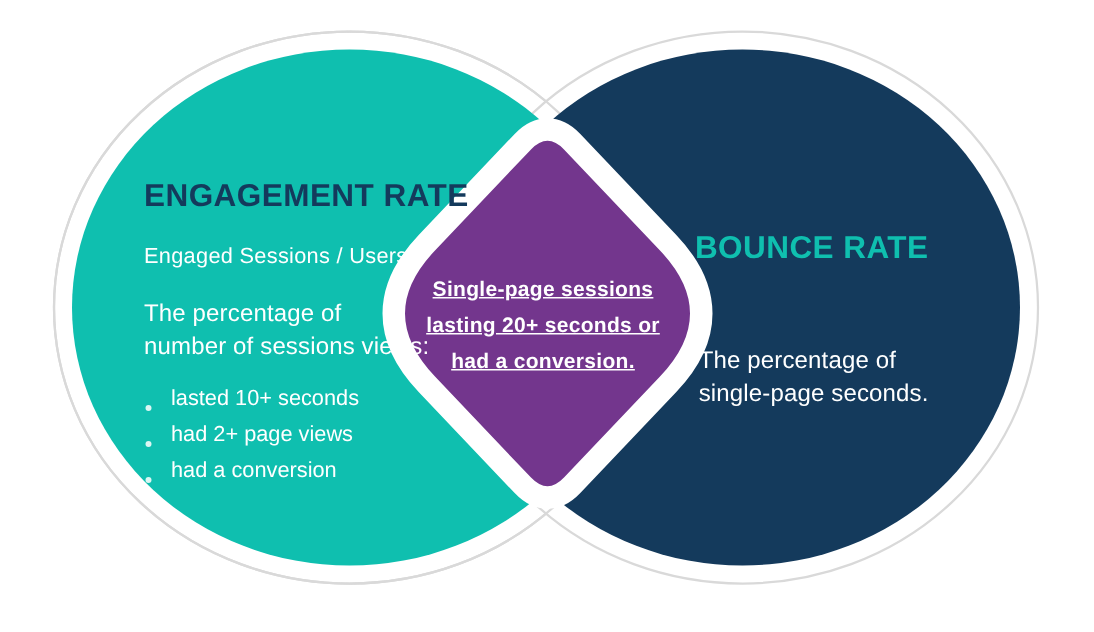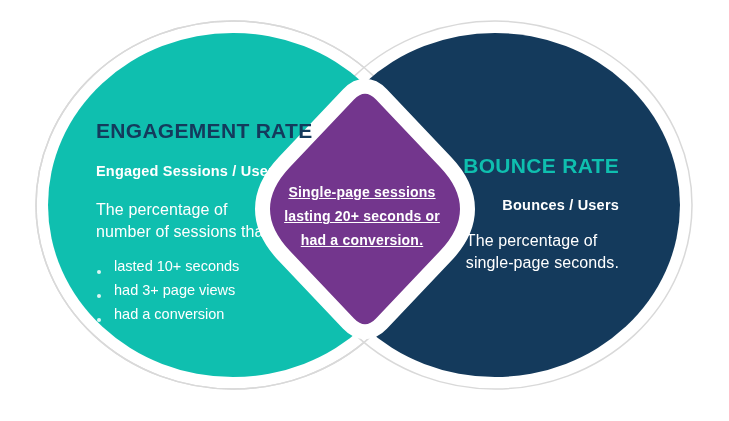--- a/index.html
+++ b/index.html
@@ -13,21 +13,21 @@
   .fill-teal{fill:var(--teal);}
   .fill-navy{fill:var(--navy);}
   .diamond{
     fill:var(--purple);
     stroke:#fff;stroke-width:30;stroke-linejoin:round;paint-order:stroke;
   }
   .txt{position:absolute;color:#fff;}
   .section-title{font-size:21px;font-weight:bold;letter-spacing:.3px;line-height:22px;}
   .title-left{color:var(--navy);}
   .title-right{color:var(--teal);}
-  .formula{font-size:14.5px;font-weight:bold;letter-spacing:.2px;}
+  .formula{font-size:14.5px;font-weight:normal;letter-spacing:.2px;}
   .desc{font-size:16px;line-height:22px;letter-spacing:.1px;}
   .left-block{left:96px;}
   .right-block{right:96px;}
   .bullets{left:97px;top:250px;}
   .bullet-row{display:flex;align-items:flex-end;height:24px;font-size:14.5px;}
   .dot{width:4px;height:4px;border-radius:50%;background:rgba(255,255,255,.85);
        margin-right:13px;flex:none;}
   .center-block{
     left:232px;top:180px;width:260px;text-align:center;
     font-size:14px;font-weight:bold;line-height:24px;letter-spacing:.2px;text-decoration:underline;
@@ -46,46 +46,45 @@
     <ellipse class="fill-navy" cx="495" cy="205" rx="185" ry="172"></ellipse>
     <path class="diamond" d="M354,99.6 Q365,88 376,99.6 L440,167 Q480,209 440,251 L376,318.4 Q365,330 354,318.4 L290,251 Q250,209 290,167 Z"></path>
   </svg>
 
   <div class="txt left-block section-title title-left" style="top:120px;">ENGAGEMENT RATE</div>
 
   <div class="txt left-block formula" style="top:163px;">Engaged Sessions / Users</div>
 
   <div class="txt left-block desc" style="top:199px;">
     <div>The percentage of</div>
-    <div>number of sessions that:</div>
+    <div>number of sessions views:</div>
   </div>
 
   <div class="txt bullets">
     <div class="bullet-row">
       <span class="dot"></span>
       <span>lasted 10+ seconds</span>
     </div>
     <div class="bullet-row">
       <span class="dot"></span>
-      <span>had 3+ page views</span>
+      <span>had 2+ page views</span>
     </div>
     <div class="bullet-row">
       <span class="dot"></span>
       <span>had a conversion</span>
     </div>
   </div>
 
   <div class="txt center-block">
     <div>Single-page sessions</div>
     <div>lasting 20+ seconds or</div>
     <div>had a conversion.</div>
   </div>
 
   <div class="txt right-block section-title title-right" style="top:155px;">BOUNCE RATE</div>
 
-  <div class="txt right-block formula" style="top:197px;">Bounces / Users</div>
 
   <div class="txt right-block desc" style="top:230px;">
     <div>The percentage of</div>
     <div>single-page seconds.</div>
   </div>
 
 </div>
 
 </body></html>

